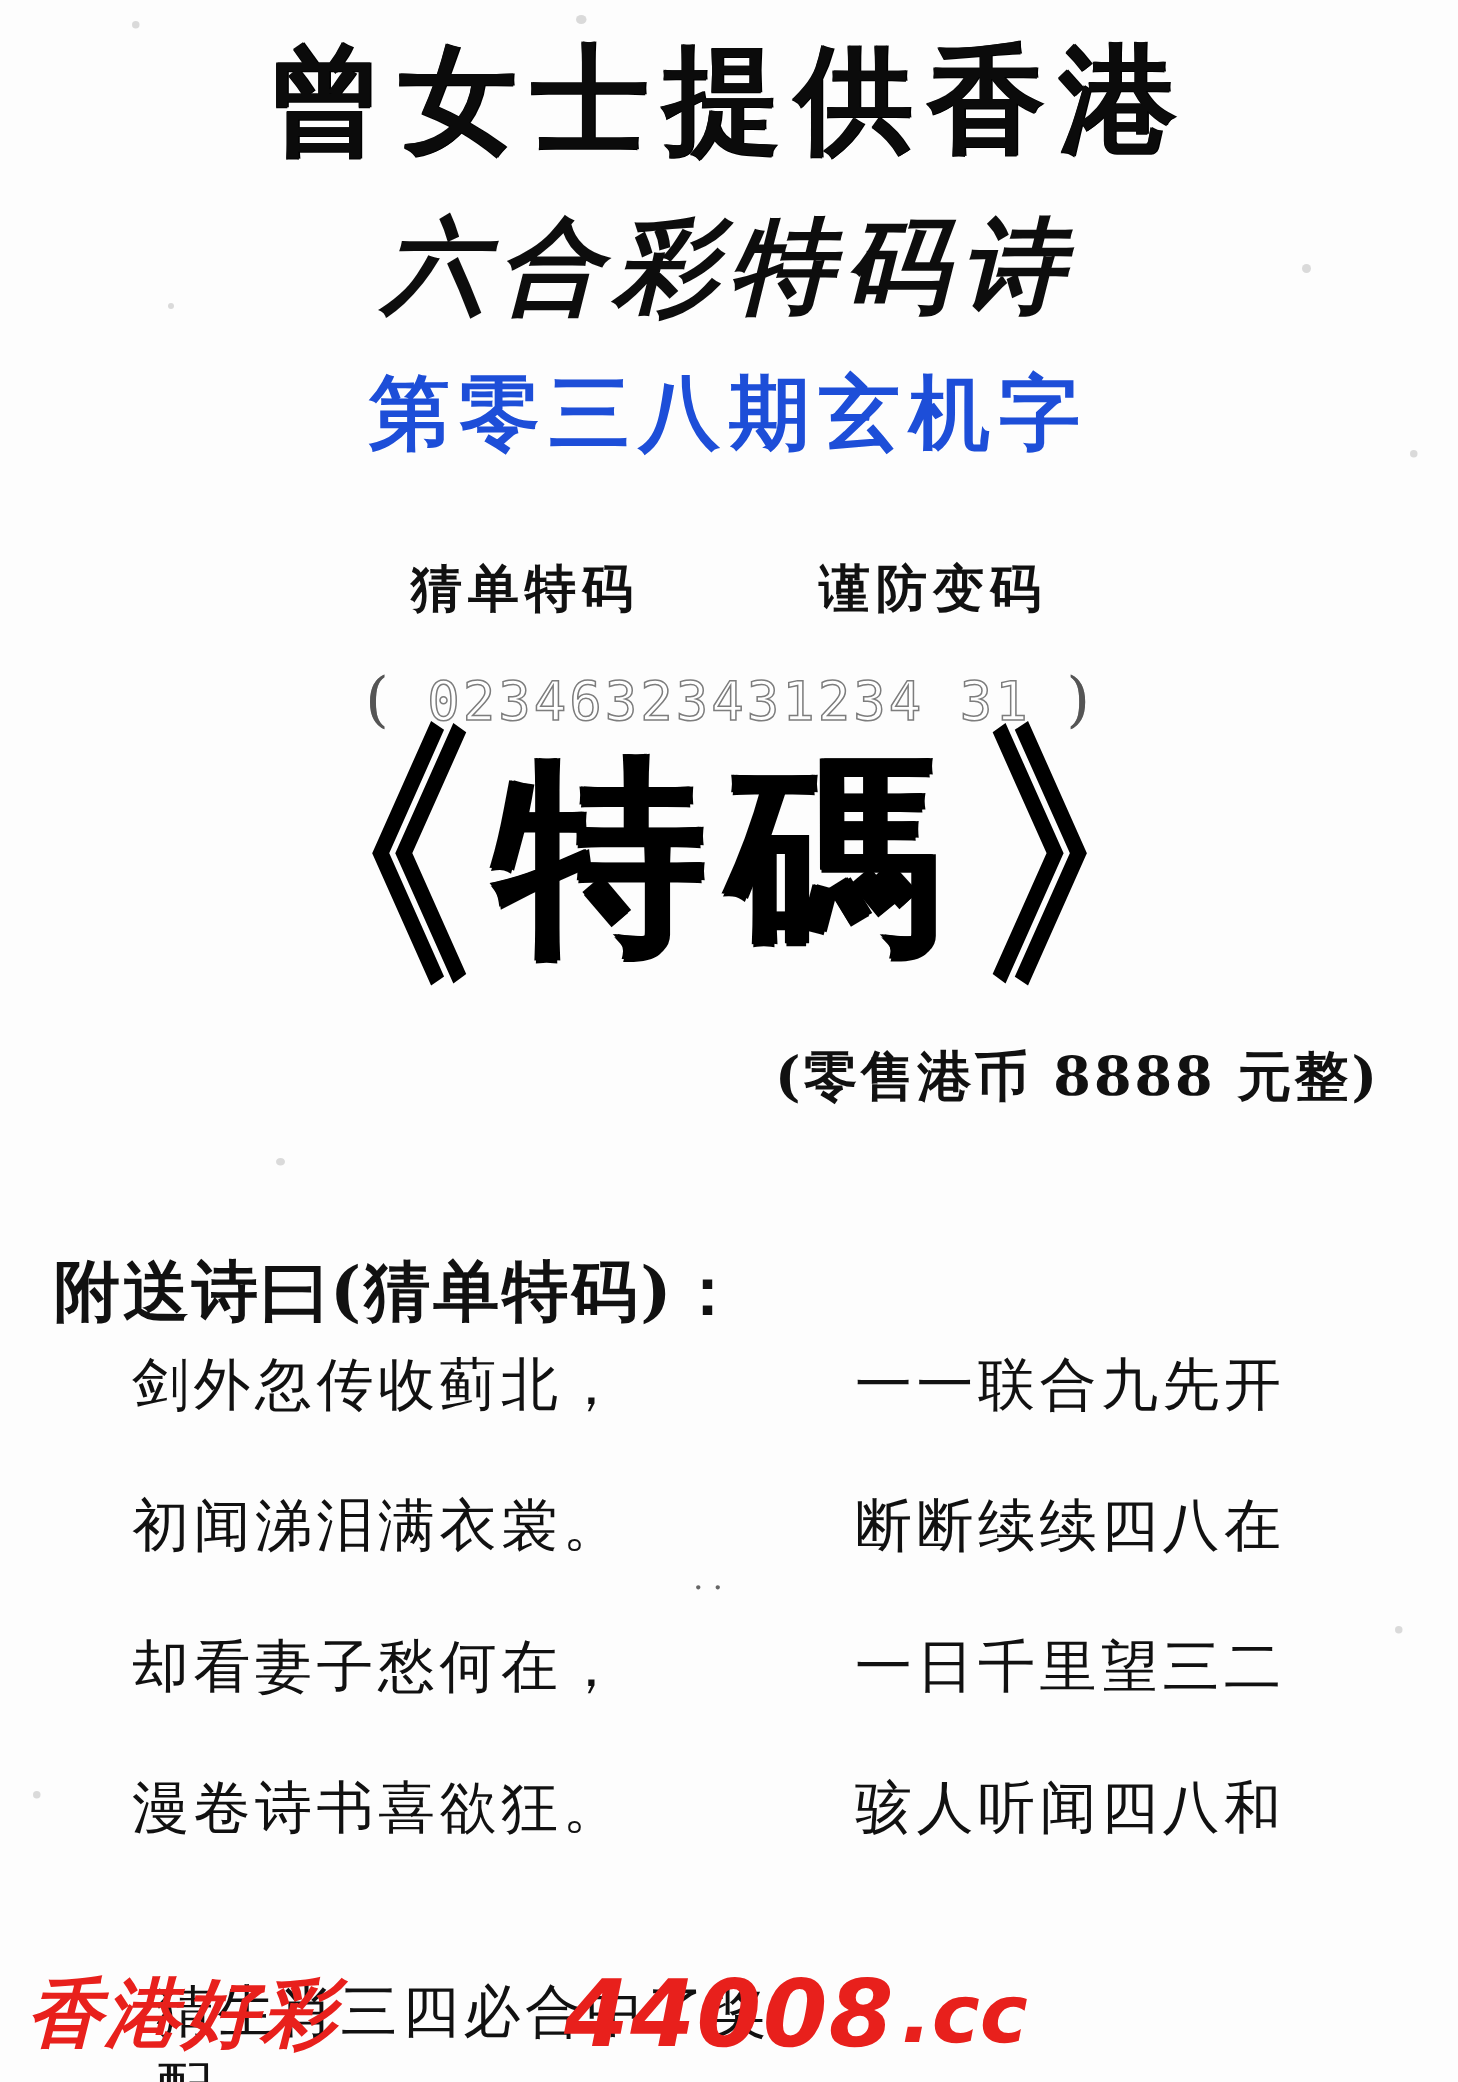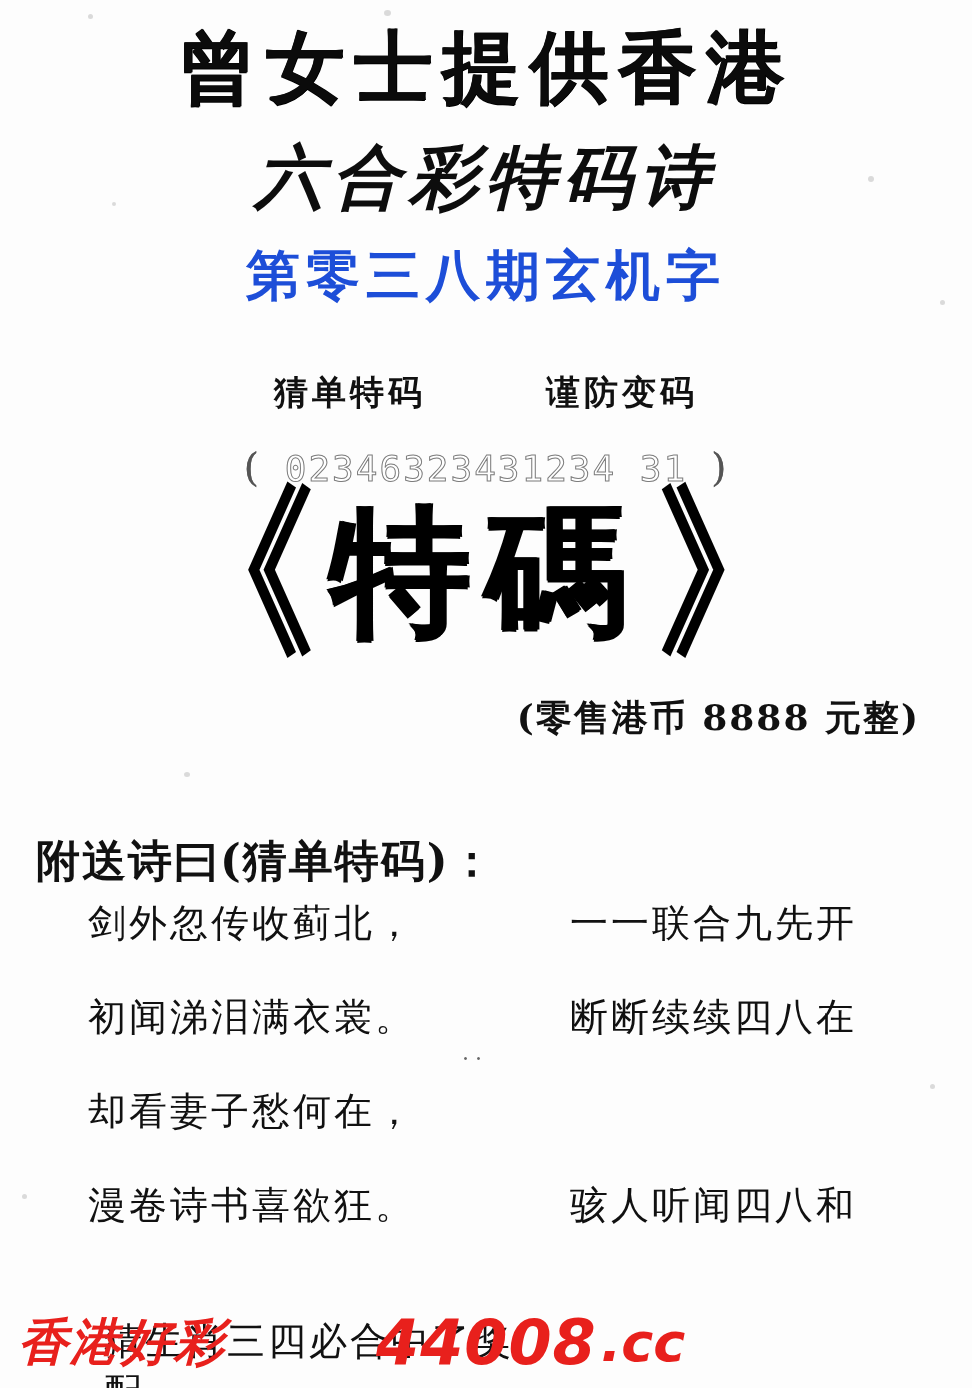--- a/index.html
+++ b/index.html
@@ -287,20 +287,21 @@
     <div class="poem-row">
       <div class="poem-left">剑外忽传收蓟北，</div>
       <div class="poem-right">一一联合九先开</div>
     </div>
     <div class="poem-row">
       <div class="poem-left">初闻涕泪满衣裳。</div>
       <div class="poem-right">断断续续四八在</div>
     </div>
     <div class="poem-row">
       <div class="poem-left">却看妻子愁何在，</div>
+      <div class="poem-right">一日千里望三二</div>
     </div>
     <div class="poem-row">
       <div class="poem-left">漫卷诗书喜欲狂。</div>
       <div class="poem-right">骇人听闻四八和</div>
     </div>
   </div>
 
   <div class="bottom-line">
     <div class="bottom-left">猜生肖三四必合中了奖  配:</div>
   </div>

